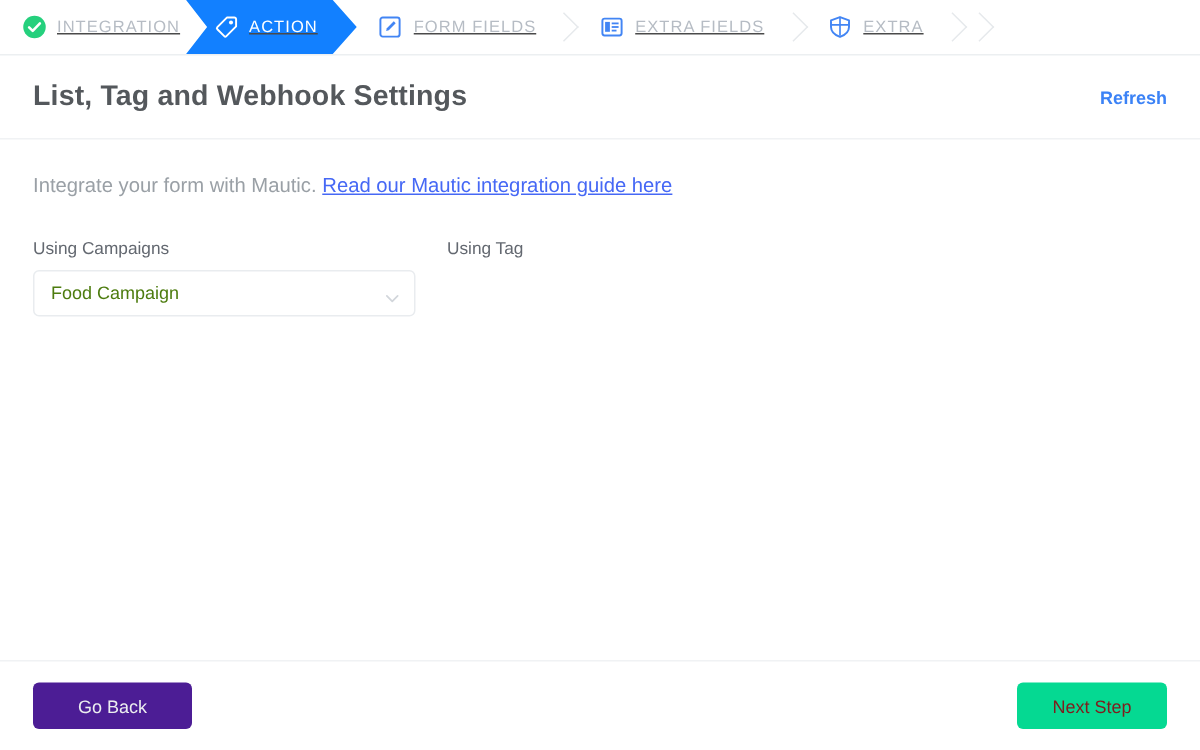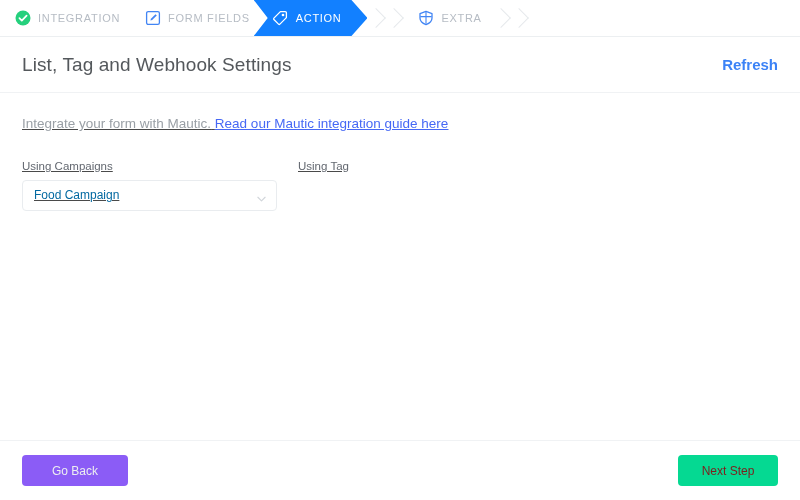--- a/index.html
+++ b/index.html
@@ -18,20 +18,21 @@
 
   
   .stepper {
     display: flex;
     align-items: stretch;
     height: 36px;
     background: #ffffff;
     border-bottom: 1px solid #eceff1;
     position: relative;
     overflow: hidden;
+    text-decoration: underline;
   }
   .step {
     position: relative;
     display: flex;
     align-items: center;
     height: 36px;
     padding: 0 10px 0 14px;
     box-sizing: border-box;
     white-space: nowrap;
   }
@@ -87,35 +88,34 @@
     align-items: center;
     justify-content: space-between;
     padding: 0 22px;
     height: 56px;
     border-bottom: 1px solid #f0f2f4;
     box-sizing: border-box;
   }
   .page-title {
     font-size: 19px;
     color: #54585c;
-    font-weight: 400;
+    font-weight: 700;
     letter-spacing: 0.1px;
   }
   .refresh-link {
-    font-size: 15px;
+    font-size: 12px;
     color: #3b82f6;
     font-weight: bold;
     text-decoration: none;
     cursor: pointer;
   }
 
   
   .content {
     padding: 22px 38px 0 22px;
-    text-decoration: underline;
   }
   .intro {
     font-size: 13.5px;
     color: #9aa0a6;
     margin: 0 0 26px 0;
     line-height: 1.4;
   }
   .intro a {
     color: #4668f5;
     text-decoration: underline;
@@ -141,21 +141,21 @@
     position: relative;
     height: 31px;
     border: 1px solid #e9ecef;
     border-radius: 4px;
     background: #ffffff;
     display: flex;
     align-items: center;
     padding: 0 30px 0 11px;
     box-sizing: border-box;
     font-size: 12px;
-    color: #0369a1;
+    color: #4d7c0f;
     cursor: pointer;
   }
   .select-box .caret {
     position: absolute;
     right: 11px;
     top: 50%;
     margin-top: -3px;
     width: 8px;
     height: 8px;
   }
@@ -176,21 +176,21 @@
   }
   .btn {
     border: none;
     border-radius: 4px;
     font-size: 12px;
     height: 31px;
     cursor: pointer;
     font-family: "Liberation Sans", sans-serif;
   }
   .btn-back {
-    background: #8b5cf6;
+    background: #4c1d95;
     color: #eceef0;
     width: 106px;
   }
   .btn-next {
     background: #05d992;
     color: #7f1d1d;
     width: 100px;
   }
 </style>
 </head>
@@ -201,42 +201,54 @@
   <div class="step done">
     <span class="step-icon">
       <svg width="16" height="16" viewBox="0 0 16 16">
         <circle cx="8" cy="8" r="7.5" fill="#25d07d"></circle>
         <path d="M4.4 8.2 L6.8 10.6 L11.6 5.6" fill="none" stroke="#ffffff" stroke-width="1.7" stroke-linecap="round" stroke-linejoin="round"></path>
       </svg>
     </span>
     <span class="step-label">INTEGRATION</span>
   </div>
 
+  <div class="step active">
+    <span class="step-icon">
+      <svg width="16" height="16" viewBox="0 0 16 16">
+        <path d="M8.4 1.6 H13.2 a1.2 1.2 0 0 1 1.2 1.2 V7.6 L7.9 14.1 a1 1 0 0 1 -1.4 0 L1.9 9.5 a1 1 0 0 1 0 -1.4 Z" fill="none" stroke="#ffffff" stroke-width="1.3" stroke-linejoin="round"></path>
+        <circle cx="11" cy="5" r="1.35" fill="#ffffff"></circle>
+      </svg>
+    </span>
+    <span class="step-label">ACTION</span>
+  </div>
+
   <div class="step">
     <span class="step-icon">
       <svg width="16" height="16" viewBox="0 0 16 16">
         <rect x="1.6" y="1.6" width="12.8" height="12.8" rx="1.6" fill="none" stroke="#4285f4" stroke-width="1.3"></rect>
         <path d="M10.5 4.2 L11.8 5.5 L7.2 10.1 L5.4 10.6 L5.9 8.8 Z" fill="#4285f4"></path>
       </svg>
     </span>
     <span class="step-label">FORM FIELDS</span>
   </div>
 
-  <div class="step active">
-    <span class="step-icon">
-      <svg width="16" height="16" viewBox="0 0 16 16">
-        <path d="M8.4 1.6 H13.2 a1.2 1.2 0 0 1 1.2 1.2 V7.6 L7.9 14.1 a1 1 0 0 1 -1.4 0 L1.9 9.5 a1 1 0 0 1 0 -1.4 Z" fill="none" stroke="#ffffff" stroke-width="1.3" stroke-linejoin="round"></path>
-        <circle cx="11" cy="5" r="1.35" fill="#ffffff"></circle>
-      </svg>
-    </span>
-    <span class="step-label">ACTION</span>
-  </div>
-
   <div class="sep"></div>
 
+  <div class="step">
+    <span class="step-icon">
+      <svg width="16" height="16" viewBox="0 0 16 16">
+        <rect x="1.6" y="2.4" width="12.8" height="11.2" rx="1.4" fill="none" stroke="#4285f4" stroke-width="1.3"></rect>
+        <rect x="3.4" y="4.6" width="3.2" height="6.6" fill="#4285f4"></rect>
+        <rect x="7.8" y="5.0" width="4.6" height="1.2" fill="#4285f4"></rect>
+        <rect x="7.8" y="7.4" width="4.6" height="1.2" fill="#4285f4"></rect>
+        <rect x="7.8" y="9.8" width="3.2" height="1.2" fill="#4285f4"></rect>
+      </svg>
+    </span>
+    <span class="step-label">EXTRA FIELDS</span>
+  </div>
 
   <div class="sep"></div>
 
   <div class="step">
     <span class="step-icon">
       <svg width="16" height="16" viewBox="0 0 16 16">
         <path d="M8 1.4 L14 3.6 V8 c0 3.4 -2.6 5.4 -6 6.6 C4.6 13.4 2 11.4 2 8 V3.6 Z" fill="none" stroke="#4285f4" stroke-width="1.3" stroke-linejoin="round"></path>
         <path d="M2.4 6.6 H13.6 M8 2 V13.8" stroke="#4285f4" stroke-width="1.1"></path>
       </svg>
     </span>

